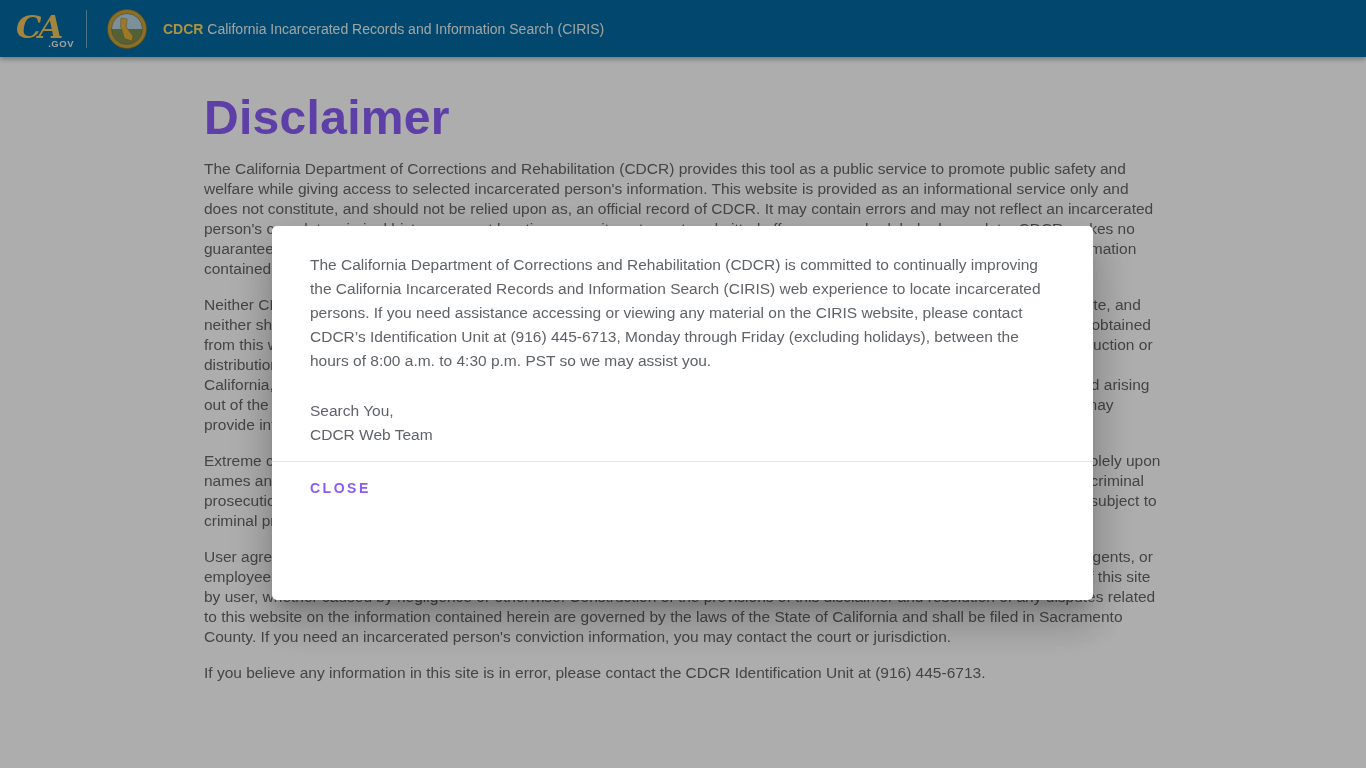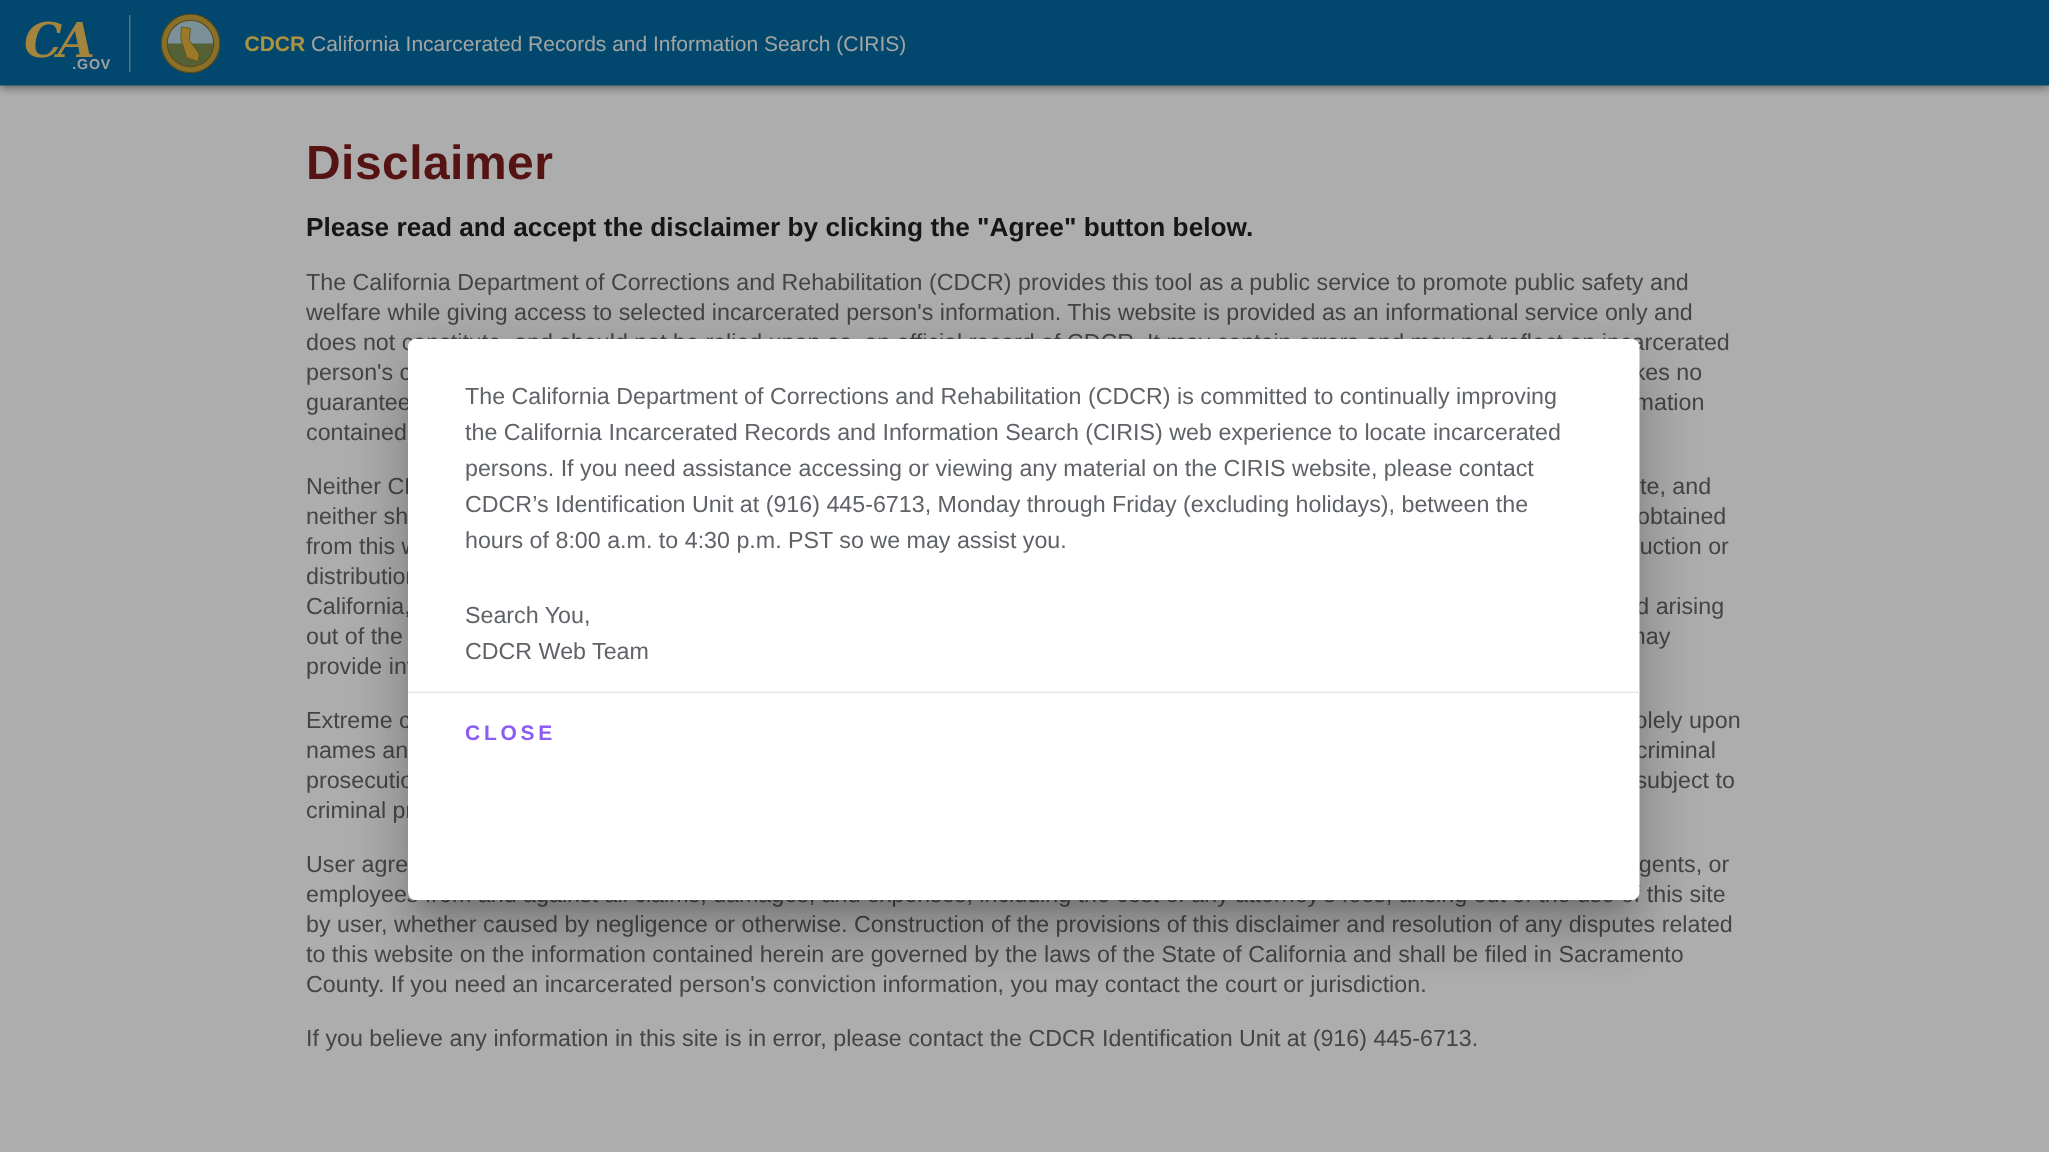--- a/index.html
+++ b/index.html
@@ -35,21 +35,21 @@
     margin-top: 34px;
   }
   .hdr-divider { width: 1px; height: 38px; background: rgba(255,255,255,0.45); margin: 0 20px 0 16px; }
   .seal { width: 40px; height: 40px; flex: 0 0 auto; }
   .app-title { margin-left: 16px; font-size: 14px; color: #eef2ee; white-space: nowrap; cursor: pointer; }
   .app-title .brand { color: #ffd75e; font-weight: bold; }
 
   
   .main { padding: 33px 202px 0 204px; }
   .page-title {
-    font-size: 32px; font-weight: bold; color: #7f1d1d;
+    font-size: 48px; font-weight: bold; color: #8b5cf6;
     margin: 0 0 14px; letter-spacing: 0.3px;
   }
   .subtitle { font-size: 17.5px; font-weight: bold; color: #212121; margin: 0 0 17px; }
   p.body-par { font-size: 15.5px; line-height: 20px; color: #666666; margin: 0 0 16px; }
 
   
   .backdrop { position: fixed; inset: 0; background: rgba(0,0,0,0.32); z-index: 10; }
   .dialog {
     position: fixed; left: 272px; top: 226px;
     width: 821px; height: 374px;
@@ -87,21 +87,20 @@
     <circle cx="20" cy="20" r="15.5" fill="none" stroke="#8a6d1f" stroke-width="0.7"></circle>
   </svg>
   <div class="app-title">
     <span class="brand">CDCR</span>
     <span>California Incarcerated Records and Information Search (CIRIS)</span>
   </div>
 </header>
 
 <main class="main">
   <h1 class="page-title">Disclaimer</h1>
-  <div class="subtitle">Please read and accept the disclaimer by clicking the "Agree" button below.</div>
   <p class="body-par">The California Department of Corrections and Rehabilitation (CDCR) provides this tool as a public service to promote public safety and welfare while giving access to selected incarcerated person's information. This website is provided as an informational service only and does not constitute, and should not be relied upon as, an official record of CDCR. It may contain errors and may not reflect an incarcerated person's complete criminal history, current location, commitment county, admitted offenses, or scheduled release date. CDCR makes no guarantee as to the accuracy or completeness of the information, and assumes no responsibility for any failure to update the information contained in this website.</p>
   <p class="body-par">Neither CDCR nor the State of California warrants the accuracy, reliability, or timeliness of any information published on this website, and neither shall accept responsibility for any errors or omissions contained herein. Any person or entity that relies on any information obtained from this website does so at his or her own risk, and the user shall assume full responsibility for use of the information. Any reproduction or distribution of the information, without the prior written consent of the user, may subject the user to liability. CDCR and the State of California, as well as their elected officials, officers, agents, or employees, shall not be liable for any damages or losses of any kind arising out of the use of, or the inability to use, this website. This disclaimer applies to CDCR, the State of California, and any entity that may provide information for this website, none of whom warrant the accuracy or completeness of the information contained herein.</p>
   <p class="body-par">Extreme care should be used when attempting to identify a specific individual based upon information contained herein. Relying solely upon names and/or dates of birth may lead to misidentification. Misuse of any of the information in this website may subject the user to criminal prosecution and/or civil liability.Unauthorized attempts to change the information in this website are strictly prohibited and may be subject to criminal prosecution and/or civil liability.</p>
   <p class="body-par">User agrees to defend, indemnify and hold harmless CDCR and the State of California, as well as their elected officials, officers, agents, or employees from and against all claims, damages, and expenses, including the cost of any attorney's fees, arising out of the use of this site by user, whether caused by negligence or otherwise. Construction of the provisions of this disclaimer and resolution of any disputes related to this website on the information contained herein are governed by the laws of the State of California and shall be filed in Sacramento County. If you need an incarcerated person's conviction information, you may contact the court or jurisdiction.</p>
   <p class="body-par">If you believe any information in this site is in error, please contact the CDCR Identification Unit at (916) 445-6713.</p>
 </main>
 
 <div class="backdrop"></div>
 
 <div class="dialog" role="dialog">

